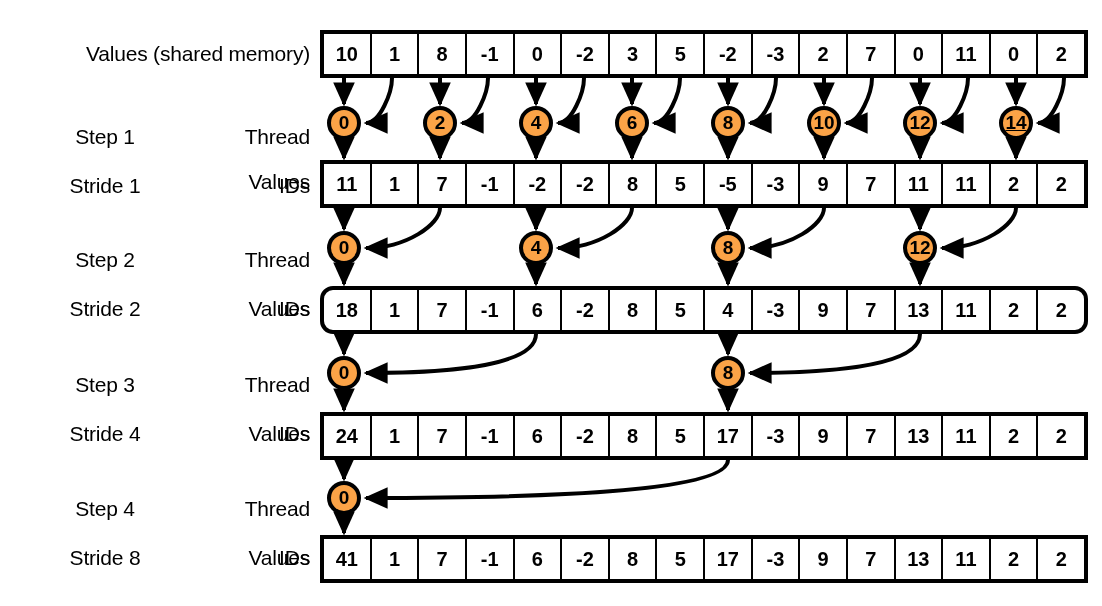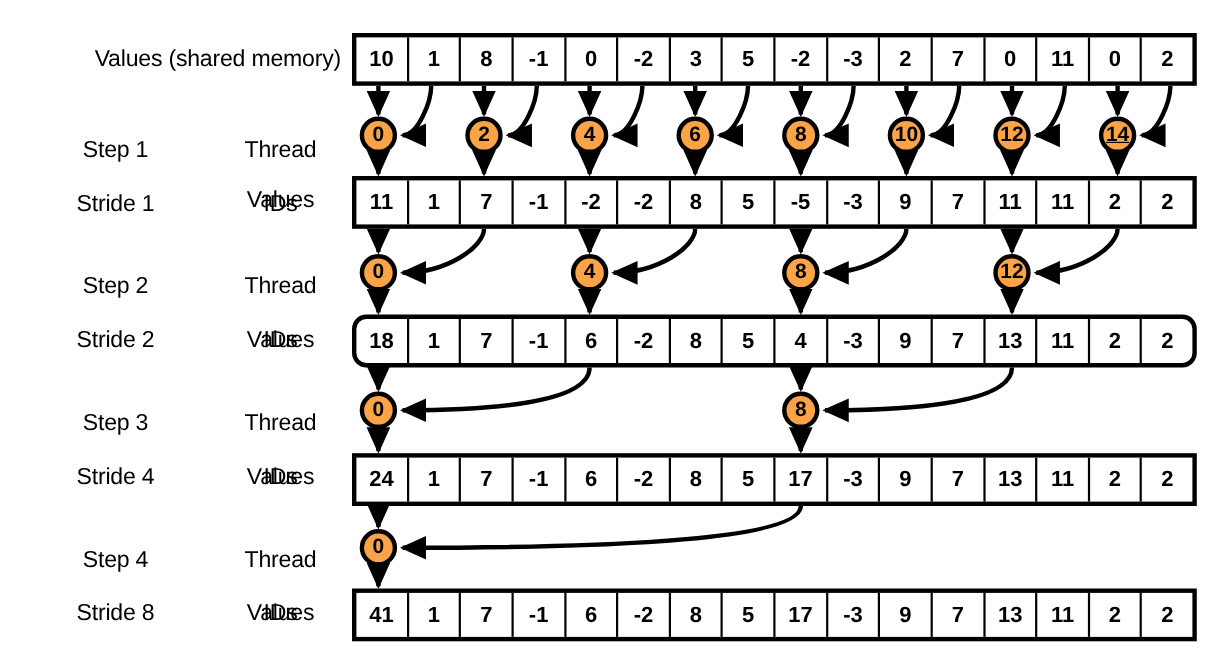--- a/index.html
+++ b/index.html
@@ -19,21 +19,21 @@
   .lbl{
     position:absolute;
     font-weight:normal;
     color:#000;
     white-space:pre-line;
     line-height:1.18;
     text-align:right;
     letter-spacing:-0.2px;
   }
   .lbl.step{font-size:21px;}
-  .lbl.kind{font-size:21px;text-align:center;}
+  .lbl.kind{font-size:21px;}
   .lbl.shared{font-size:21px;text-align:right;}
 
   
   .array{
     position:absolute;
     display:flex;
     border:4px solid #000;
     background:#fff;
     box-sizing:border-box;
   }

